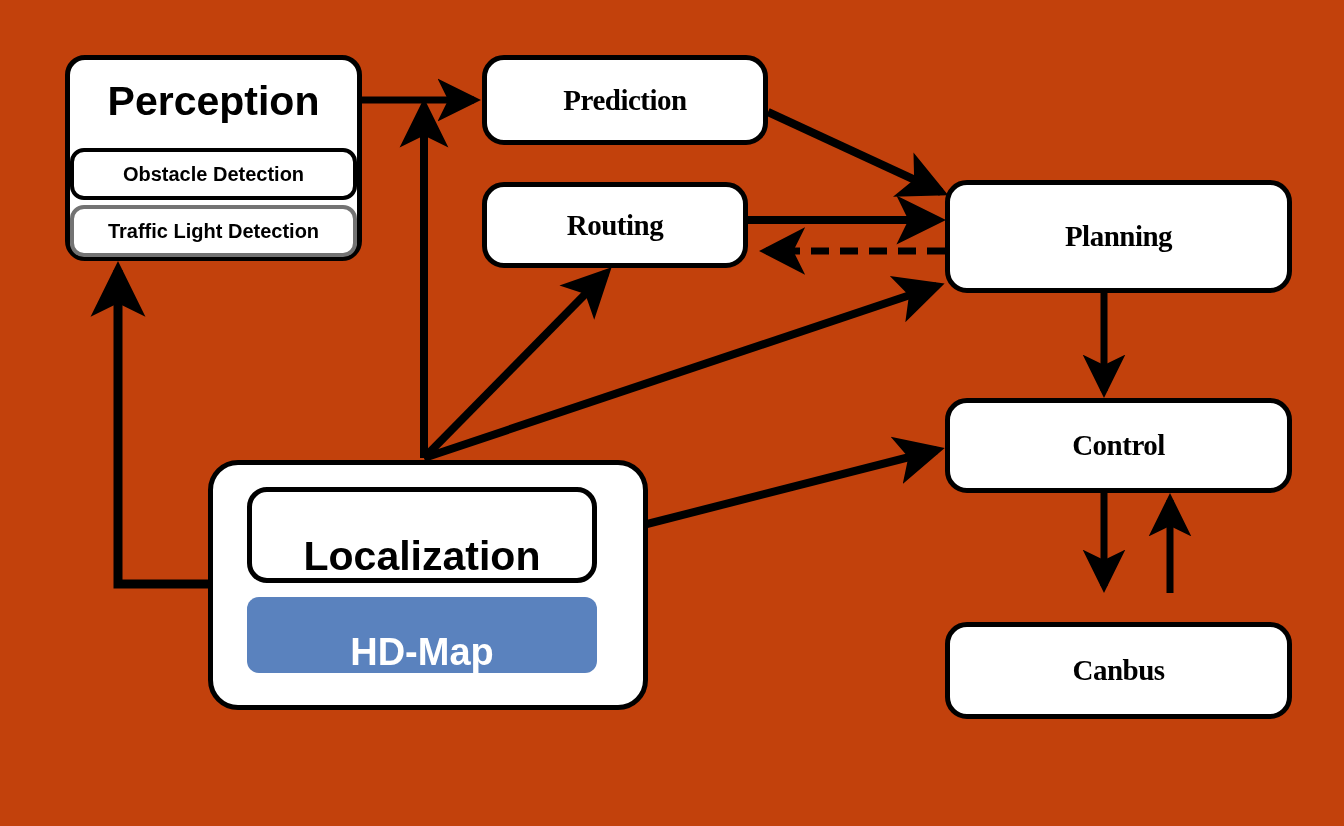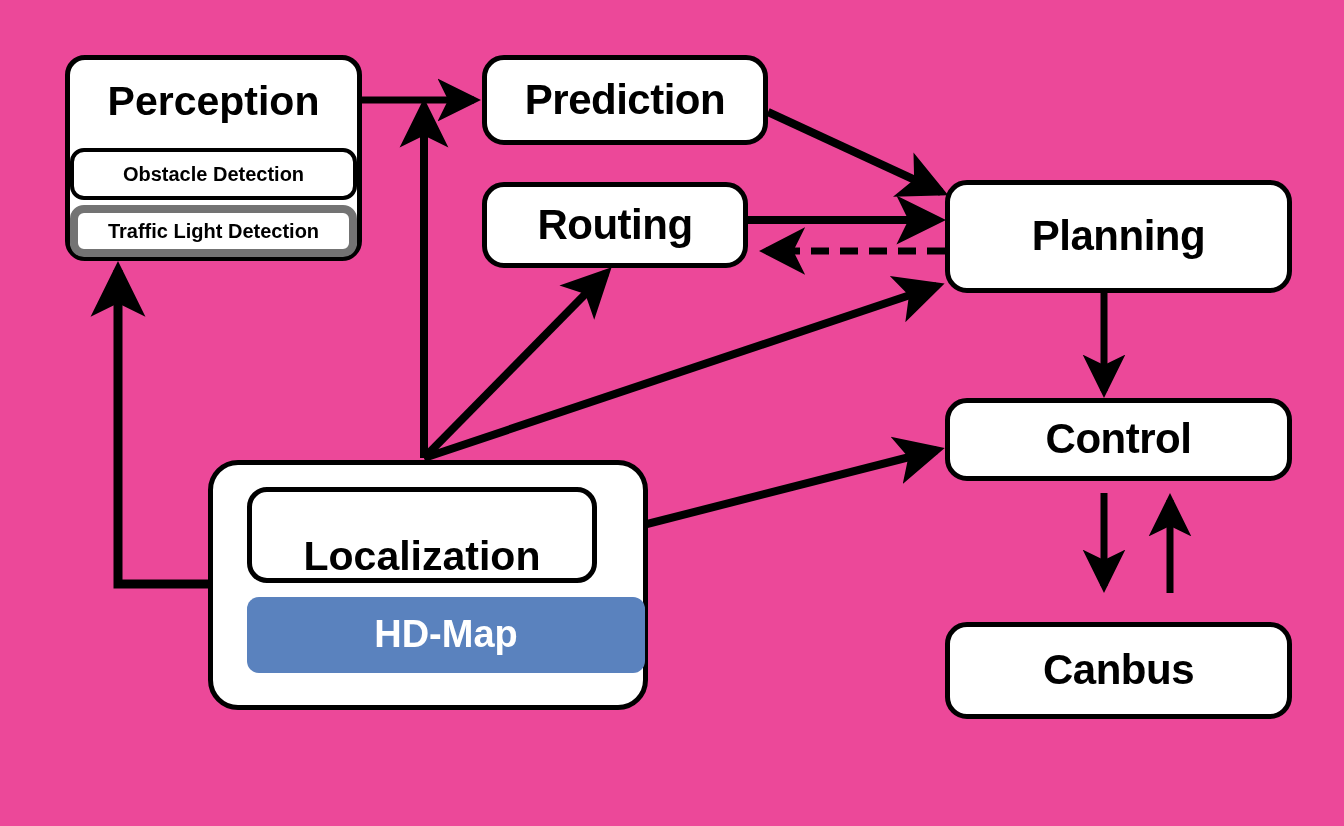--- a/index.html
+++ b/index.html
@@ -1,60 +1,60 @@
 <!DOCTYPE html>
 <html><head>
 <meta charset="utf-8">
 <style>
   html,body{margin:0;padding:0;background:#ffffff;}
   body{width:1344px;height:826px;overflow:hidden;
        font-family:"Liberation Sans","DejaVu Sans",sans-serif;}
-  #stage{position:relative;width:1344px;height:826px;background:#ec4899;}
+  #stage{position:relative;width:1344px;height:826px;background:#c2410c;}
 
   svg.edges{position:absolute;left:0;top:0;width:1344px;height:826px;
             pointer-events:none;}
 
   .box{position:absolute;box-sizing:border-box;background:#ffffff;
        border:5px solid #000000;border-radius:22px;
        display:flex;align-items:center;justify-content:center;
        color:#000;font-weight:bold;text-align:center;line-height:1.05;}
 
-  .big{font-size:42px;letter-spacing:-0.5px;}
+  .big{font-size:29px;letter-spacing:-0.5px;font-family:Liberation Serif, serif;}
 
   
   #perception-group{left:65px;top:55px;width:297px;height:206px;
                     border-radius:20px;padding:0;display:block;}
   #perception-title{position:absolute;left:0;top:0;width:287px;height:84px;
                     display:flex;align-items:center;justify-content:center;
                     font-size:41px;font-weight:bold;}
   #obstacle-detection{position:absolute;left:0px;top:88px;width:287px;height:52px;
                       background:#fff;border:4px solid #000;border-radius:14px;
                       box-sizing:border-box;display:flex;align-items:center;
                       justify-content:center;font-size:20px;font-weight:bold;text-align:right;}
   #traffic-light-detection{position:absolute;left:0px;top:145px;width:287px;height:52px;
-                      background:#fff;border:8px solid #737373;border-radius:14px;
+                      background:#fff;border:4px solid #737373;border-radius:14px;
                       box-sizing:border-box;display:flex;align-items:center;
                       justify-content:center;font-size:20px;font-weight:bold;}
 
   #prediction{left:482px;top:55px;width:286px;height:90px;}
   #routing{left:482px;top:182px;width:266px;height:86px;}
   #planning{left:945px;top:180px;width:347px;height:113px;}
-  #control{left:945px;top:398px;width:347px;height:83px;}
+  #control{left:945px;top:398px;width:347px;height:95px;}
   #canbus{left:945px;top:593px;width:347px;height:97px;margin-top:29px;}
 
   
   #localization-group{left:208px;top:460px;width:440px;height:250px;
                       border-radius:30px;display:block;}
   #localization{position:absolute;left:34px;top:22px;width:350px;height:96px;
                 background:#fff;border:5px solid #000;border-radius:20px;
                 box-sizing:border-box;display:flex;align-items:flex-end;
                 justify-content:center;font-size:41px;font-weight:bold;}
-  #hd-map{position:absolute;left:34px;top:132px;width:398px;height:76px;
+  #hd-map{position:absolute;left:34px;top:132px;width:350px;height:76px;
           border-radius:12px;box-sizing:border-box;
-          display:flex;align-items:center;justify-content:center;
+          display:flex;align-items:flex-end;justify-content:center;
           font-size:38px;font-weight:bold;color:#ffffff;}
 </style>
 </head>
 <body>
 
 <div id="stage">
 
   <svg class="edges" viewBox="0 0 1344 826">
     <defs>
       <marker id="ah" markerWidth="7" markerHeight="7" refX="5.2" refY="3.5" orient="auto" markerUnits="strokeWidth">

